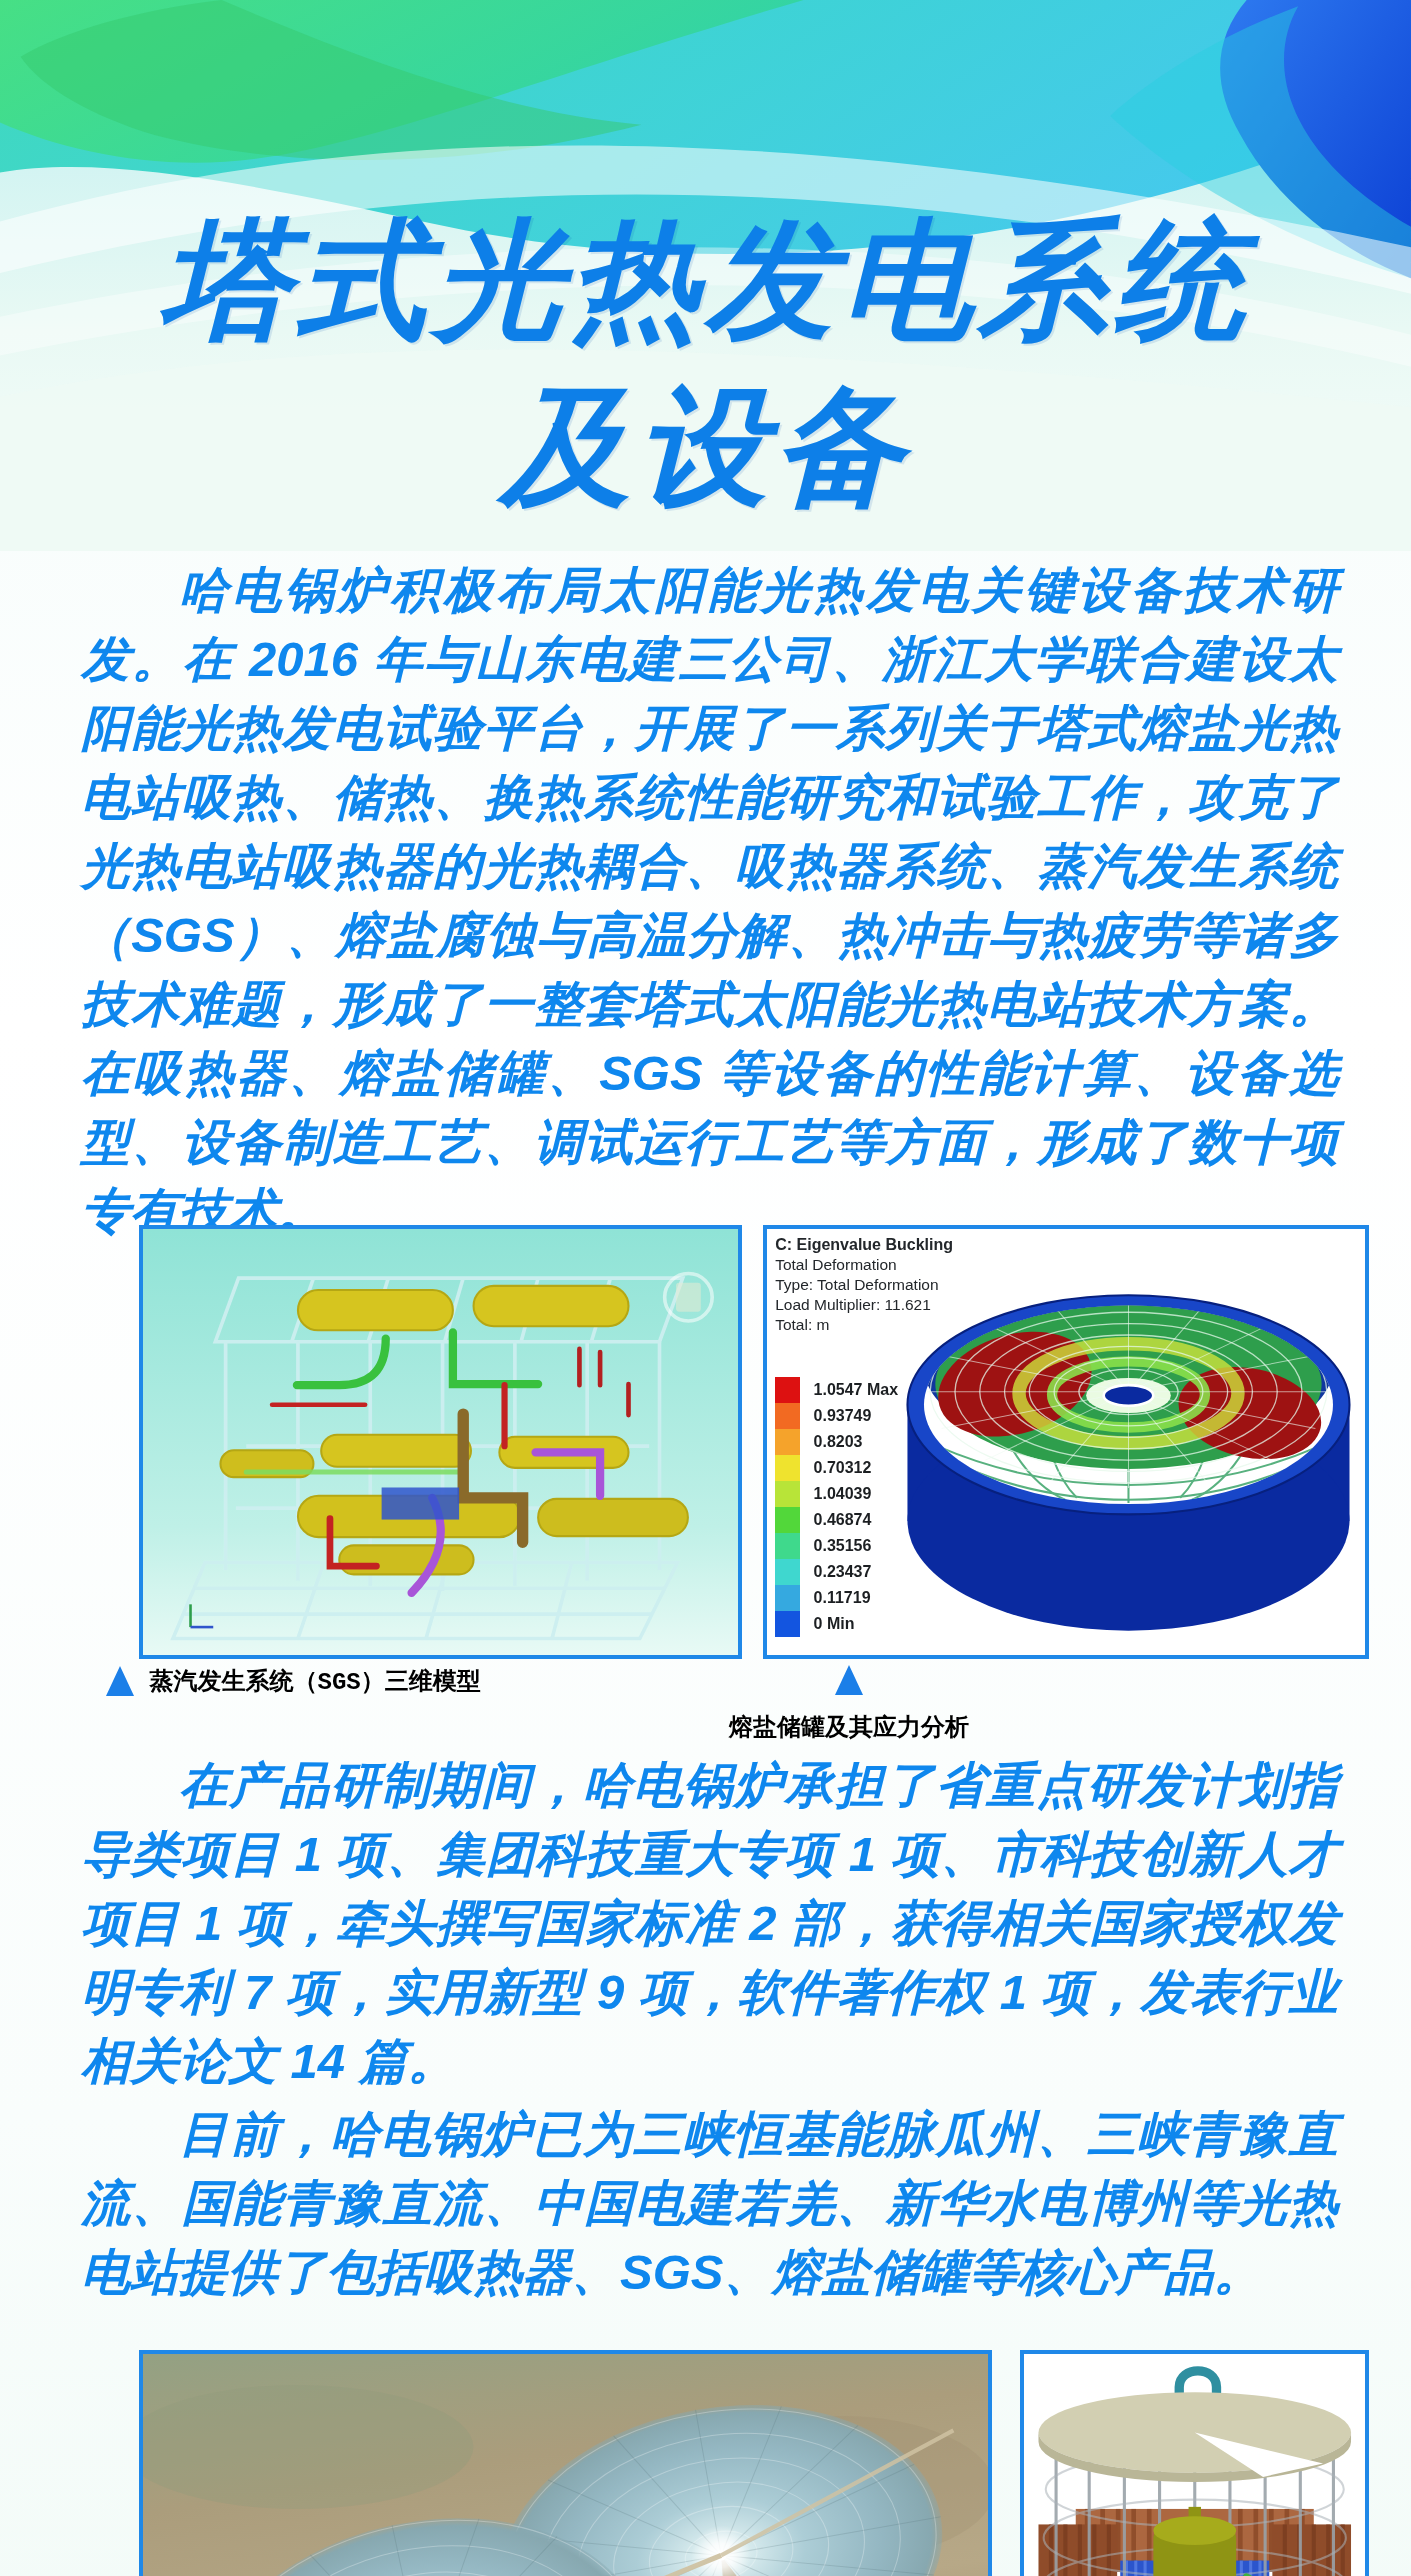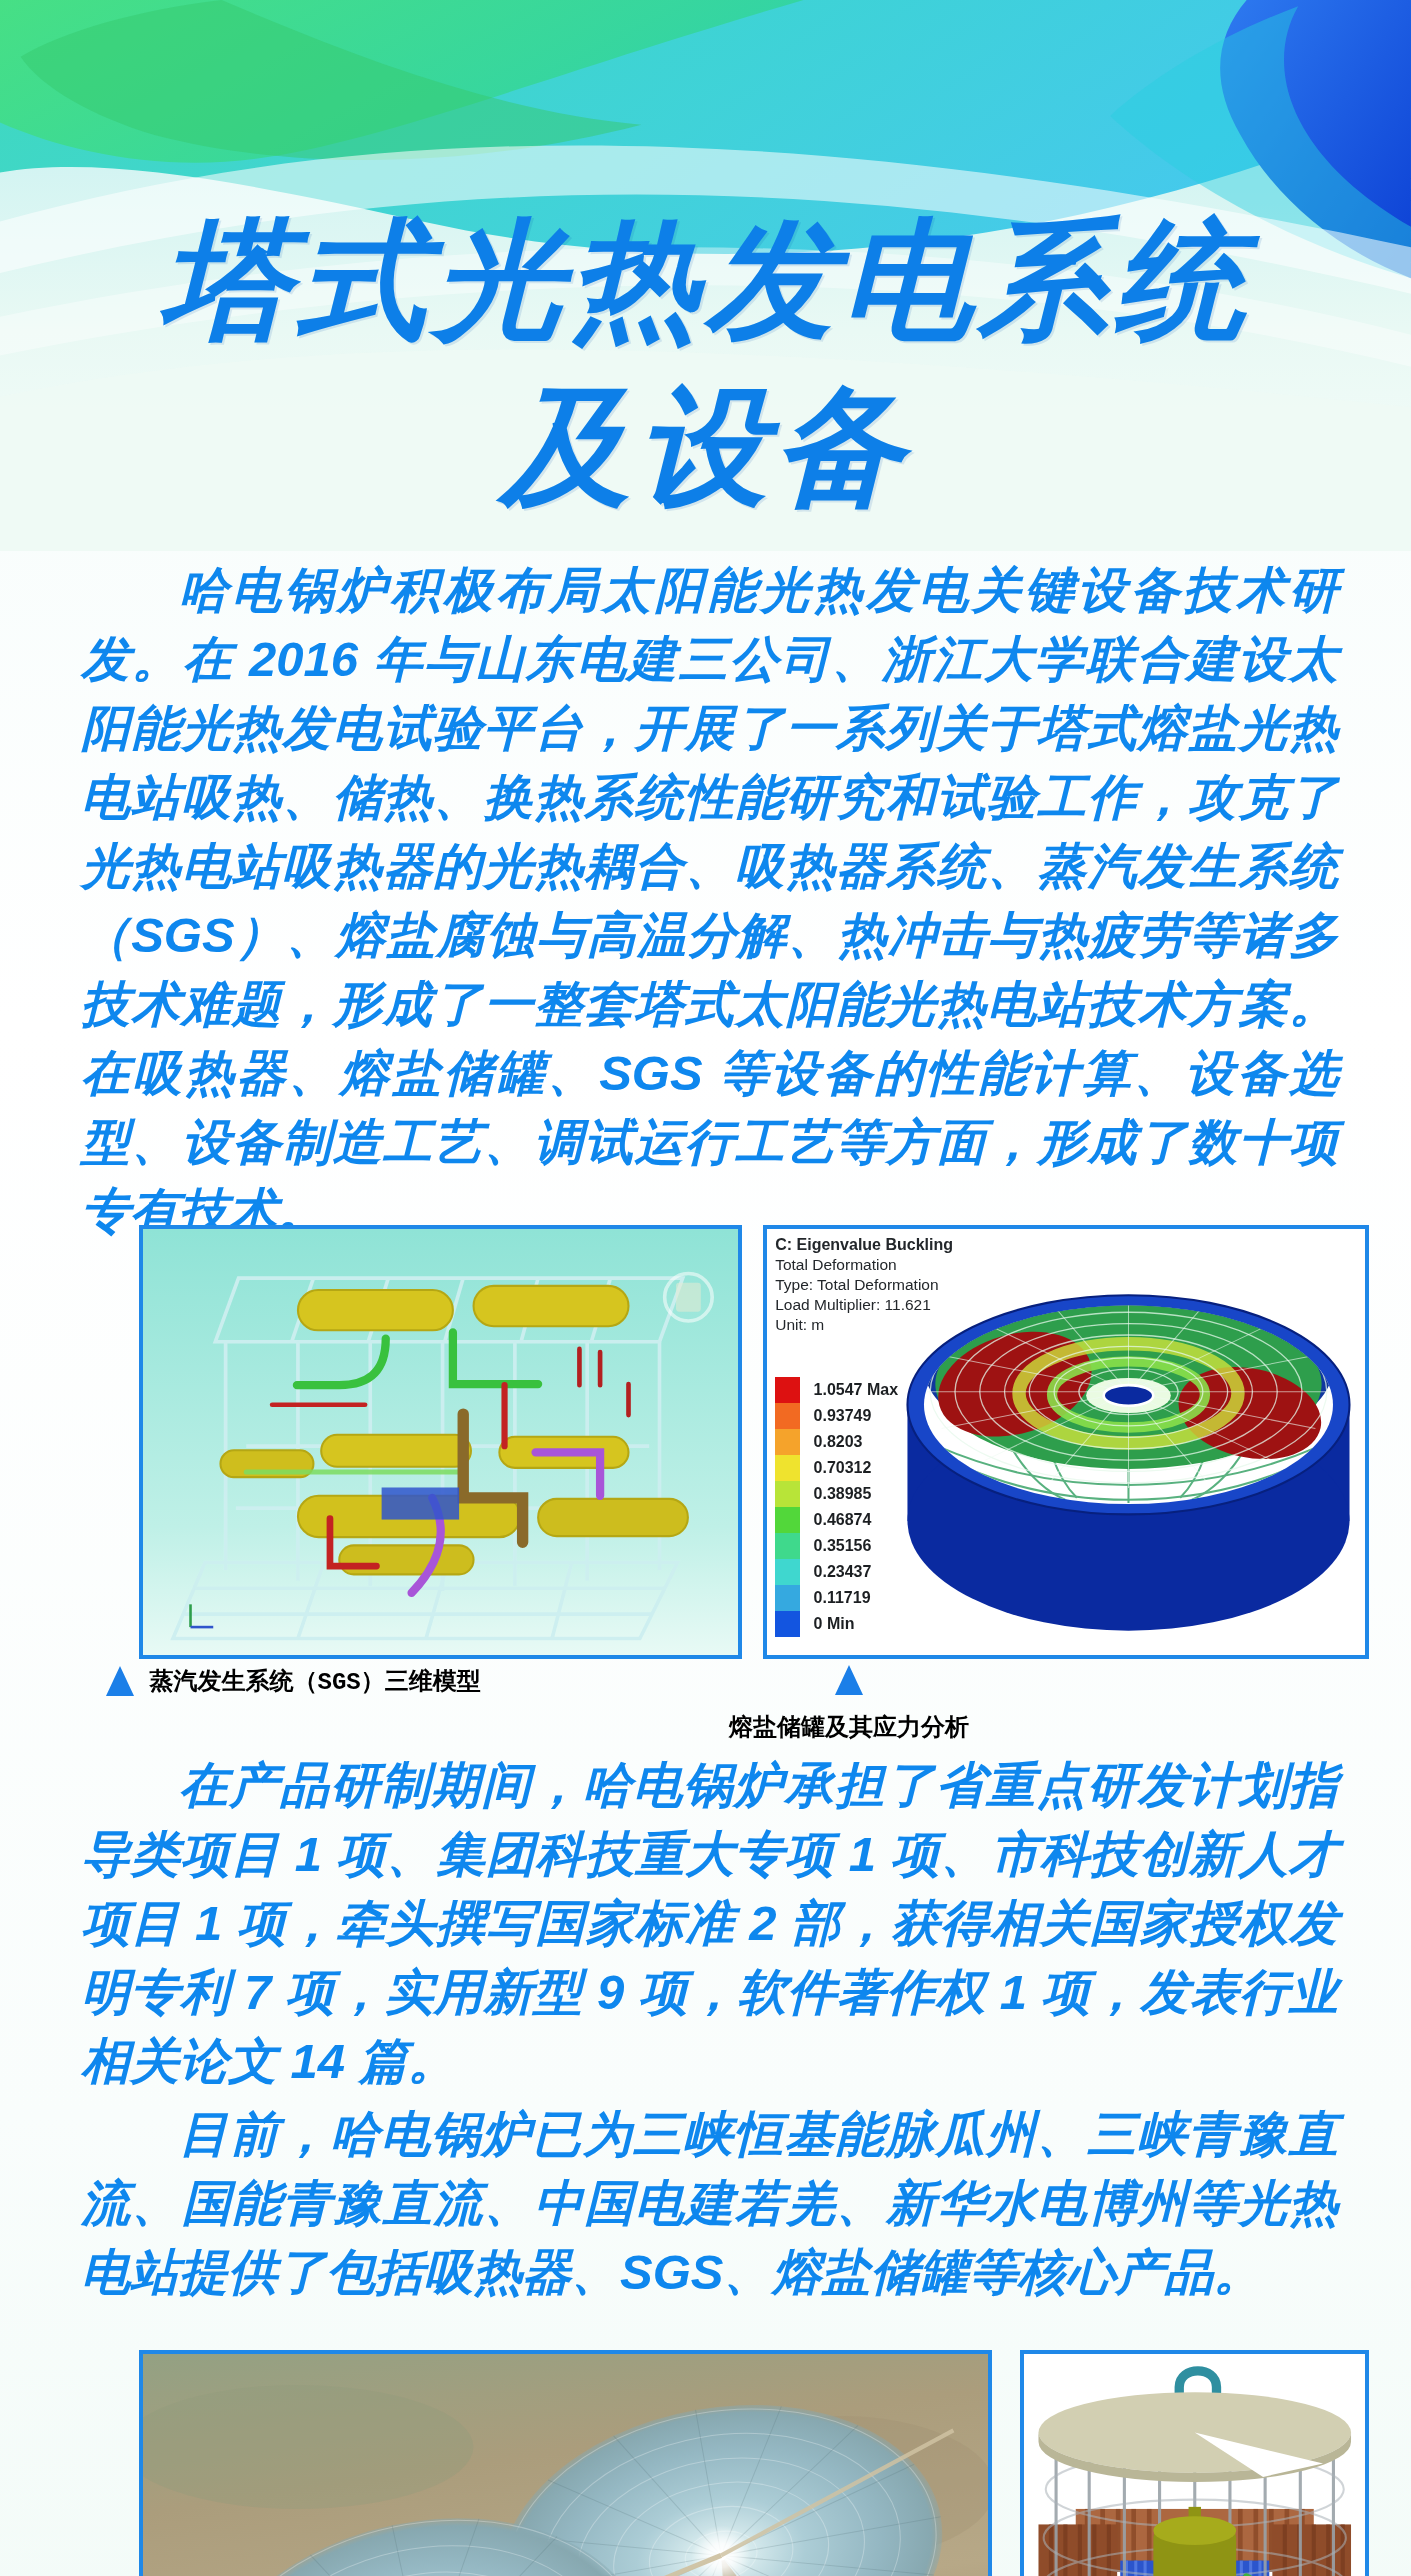--- a/index.html
+++ b/index.html
@@ -235,42 +235,42 @@
             <line x1="700" y1="315" x2="1062" y2="244"></line>
         </g>
         <ellipse cx="700" cy="322" rx="48" ry="20" fill="#0a2aa0" stroke="#ffffff" stroke-width="5"></ellipse>
       </g>
     </svg>
     <div class="fea-info">
       <div class="t">C: Eigenvalue Buckling</div>
       <div>Total Deformation</div>
       <div>Type: Total Deformation</div>
       <div>Load Multiplier: 11.621</div>
-      <div>Unit: m</div>
+      <div>Total: m</div>
     </div>
     <div class="fea-legend">
       <div class="fea-row">
           <span class="fea-sw" style="background: rgb(221, 17, 17);"></span>
           <span class="fea-lab">1.0547 Max</span>
         </div>
       <div class="fea-row">
           <span class="fea-sw" style="background: rgb(242, 106, 34);"></span>
           <span class="fea-lab">0.93749</span>
         </div>
       <div class="fea-row">
           <span class="fea-sw" style="background: rgb(245, 163, 43);"></span>
           <span class="fea-lab">0.8203</span>
         </div>
       <div class="fea-row">
           <span class="fea-sw" style="background: rgb(239, 227, 46);"></span>
           <span class="fea-lab">0.70312</span>
         </div>
       <div class="fea-row">
           <span class="fea-sw" style="background: rgb(184, 228, 56);"></span>
-          <span class="fea-lab">0.38985</span>
+          <span class="fea-lab">1.04039</span>
         </div>
       <div class="fea-row">
           <span class="fea-sw" style="background: rgb(82, 215, 58);"></span>
           <span class="fea-lab">0.46874</span>
         </div>
       <div class="fea-row">
           <span class="fea-sw" style="background: rgb(63, 217, 140);"></span>
           <span class="fea-lab">0.35156</span>
         </div>
       <div class="fea-row">

